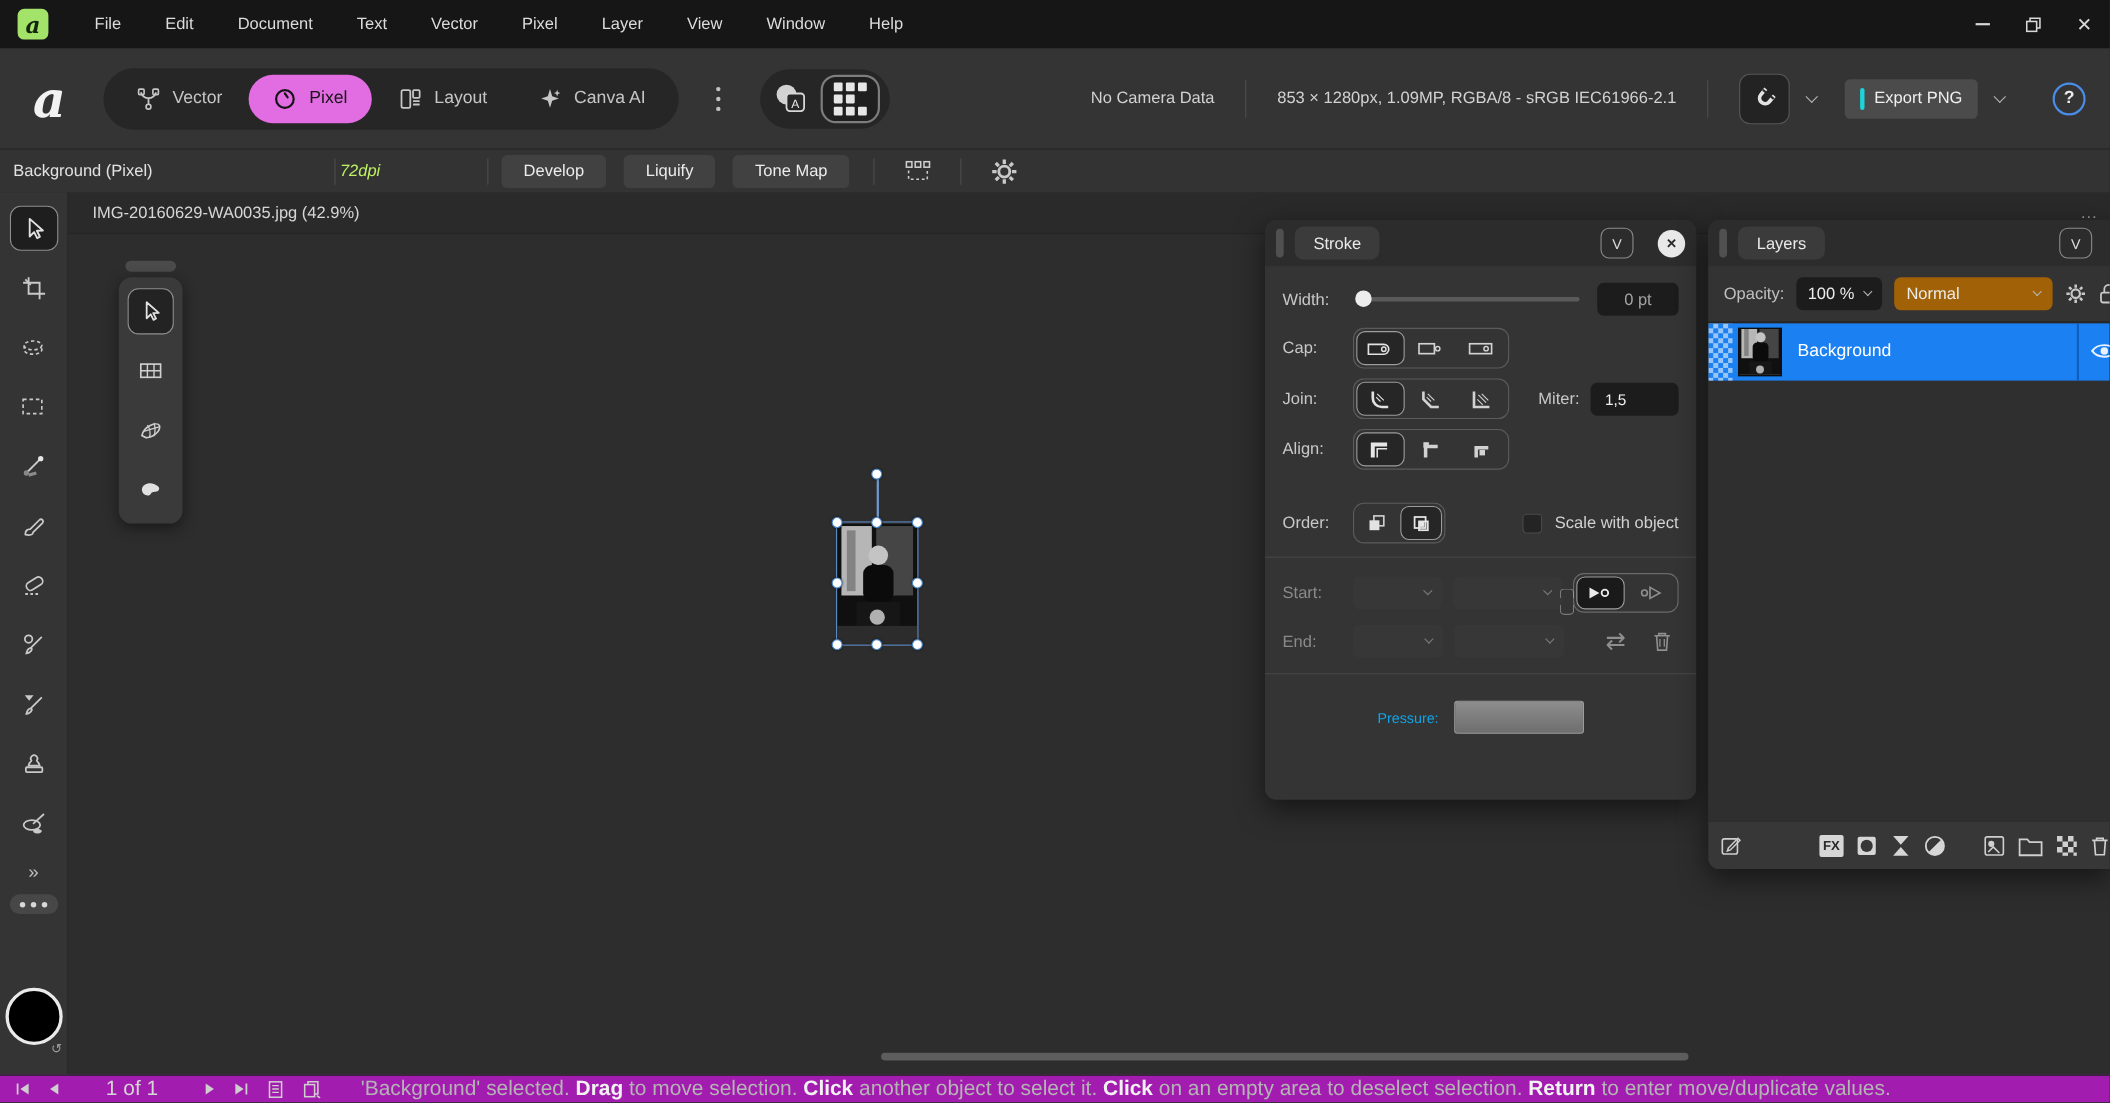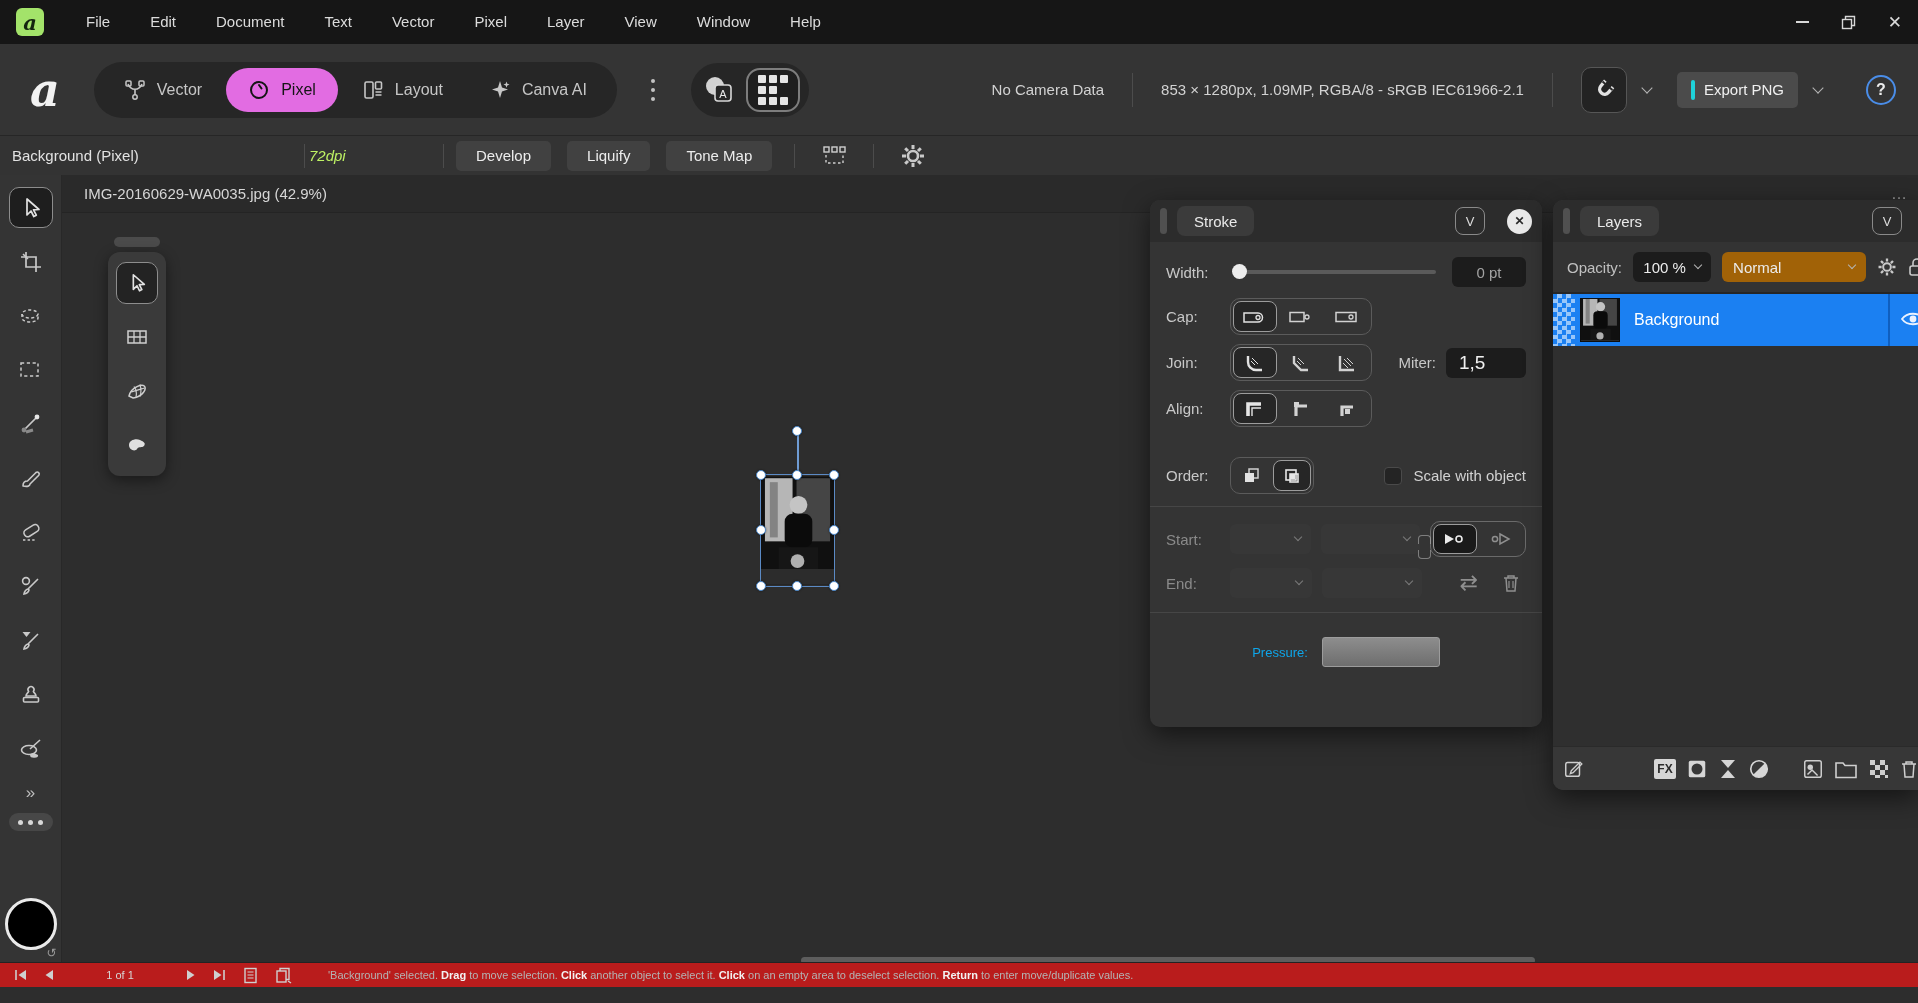--- a/index.html
+++ b/index.html
@@ -130,21 +130,21 @@
     justify-content:center; border:1.5px solid transparent; }
   .gbtn.selected { background:#262626; border-color:#9c9c9c; }
   .slider { flex:1; height:4px; background:#5a5a5a; border-radius:2px; position:relative;
     margin:0 4px; }
   .slider-thumb { position:absolute; left:-2px; top:-6px; width:15px; height:15px;
     border-radius:50%; background:#ededed; }
   .val-box { width:74px; height:30px; background:#1c1c1c; border-radius:6px; color:#a3a3a3;
     font-size:15px; display:flex; align-items:center; justify-content:center; margin-left:12px; }
   .miter-wrap { margin-left:auto; display:flex; align-items:center; gap:10px; }
   .miter-input { width:80px; height:30px; background:#1c1c1c; border-radius:6px; color:#f0f0f0;
-    font-size:19px; display:flex; align-items:center; padding-left:13px; }
+    font-size:14px; display:flex; align-items:center; padding-left:13px; }
   .order-row { margin-top:30px; }
   .checkbox { width:18px; height:18px; background:#242424; border:1px solid #4a4a4a;
     border-radius:4px; margin-left:auto; }
   .check-label { font-size:15px; color:#d2d2d2; margin-left:11px; }
   .sp-div { height:1px; background:#464646; margin:12px -16px 14px; }
   .dimrow .slabel { color:#8a8a8a; }
   .dd { height:30px; background:#3b3b3b; border-radius:6px; display:flex; align-items:center;
     justify-content:flex-end; padding:0 10px; opacity:.55; margin-right:10px; }
   .dd.w1 { width:82px; } .dd.w2 { width:100px; }
   .cap-toggle-group { margin-left:auto; border:1.5px solid #6a6a6a; border-radius:10px;
@@ -189,22 +189,22 @@
   .eye-icon { position:absolute; right:-8px; top:14px; }
   .layers-footer { height:44px; background:#373737; border-top:1px solid #2a2a2a; display:flex;
     align-items:center; padding:0 10px; gap:23px; flex:none; }
   .lf-group-mid { display:flex; align-items:center; gap:10px; margin-left:46px; }
   .lf-group-right { display:flex; align-items:center; gap:10px; margin-left:auto;
     margin-right:-10px; }
   .fx-box { width:22px; height:20px; background:#d6d6d6; color:#2a2a2a; font-size:12px;
     font-weight:bold; display:flex; align-items:center; justify-content:center; border-radius:2px; }
 
   
-  .statusbar { position:absolute; left:0; bottom:16px; width:100%; height:25px; background:#b91c1c;
-    border-top:1px solid #232323; display:flex; align-items:center; font-size:11px;
+  .statusbar { position:absolute; left:0; bottom:1px; width:100%; height:25px; background:#a21caf;
+    border-top:1px solid #232323; display:flex; align-items:center; font-size:19px;
     color:#b4b4b4; z-index:10; }
   .nav-cluster { display:flex; align-items:center; gap:17px; margin-left:14px; }
   .page-ind { min-width:66px; text-align:center; color:#d6d6d6; margin:0 16px; }
   .status-msg { margin-left:36px; white-space:nowrap; }
   .status-msg b { color:#f2f2f2; }
 
   svg { flex:none; }
 </style>
 </head>
 <body>

